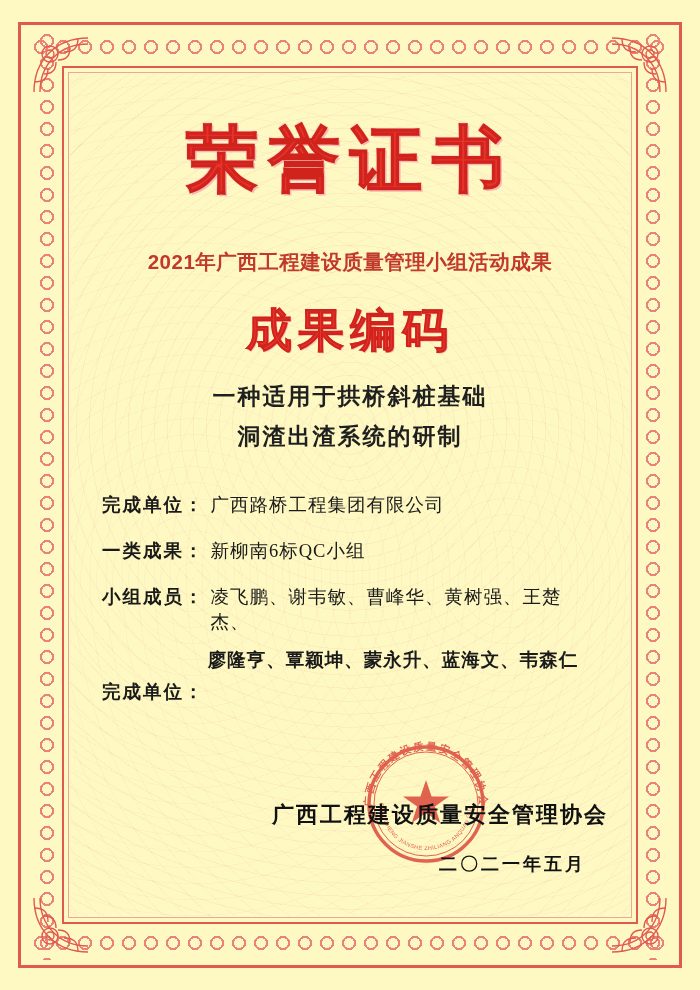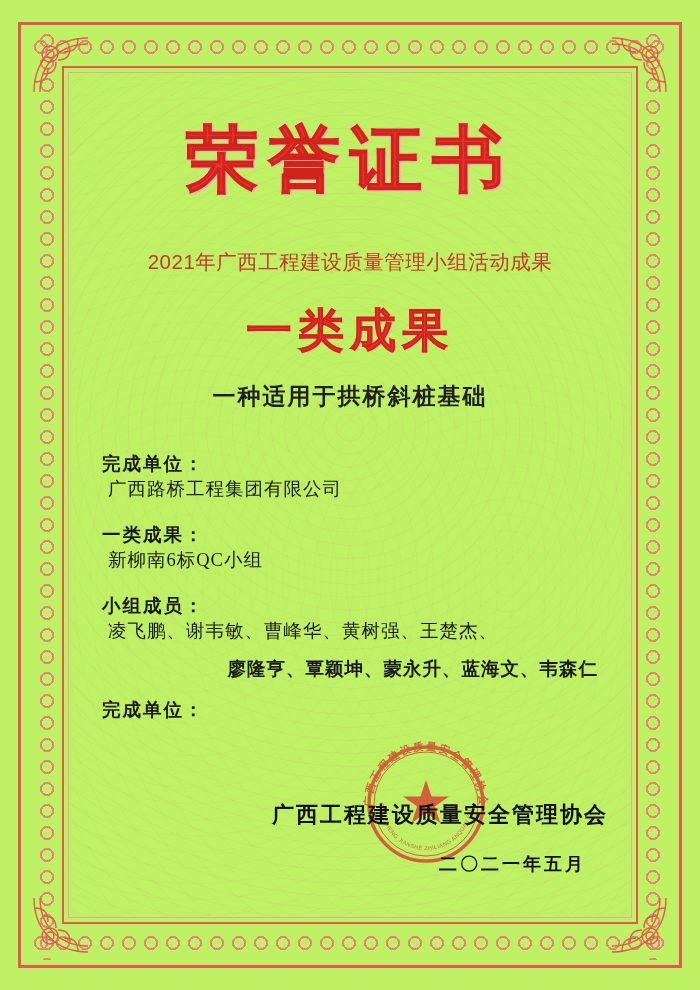--- a/index.html
+++ b/index.html
@@ -11,21 +11,21 @@
     width: 700px;
     height: 990px;
     font-family: "Liberation Serif", serif;
     overflow: hidden;
   }
 
   .certificate {
     position: relative;
     width: 700px;
     height: 990px;
-    background: #bef264;
+    background: #fef9c3;
     box-sizing: border-box;
   }
 
   
   .border-outer {
     position: absolute;
     left: 18px;
     top: 22px;
     right: 18px;
     bottom: 22px;
@@ -113,21 +113,21 @@
       0 0 2px rgba(232,51,43,0.5);
     -webkit-text-stroke: 1px #d0231c;
     line-height: 1;
     white-space: nowrap;
   }
 
   .subtitle {
     margin-top: 52px;
     font-family: "Liberation Sans", sans-serif;
     font-size: 20.5px;
-    font-weight: normal;
+    font-weight: bold;
     color: #c0392b;
     letter-spacing: 0.5px;
     white-space: nowrap;
     text-align: right;
   }
 
   .grade {
     margin-top: 24px;
     font-family: "Liberation Serif", serif;
     font-size: 46px;
@@ -156,41 +156,40 @@
     padding: 0 22px;
     box-sizing: border-box;
     color: #1a1a1a;
     font-size: 18.5px;
     letter-spacing: 1px;
   }
   .field-row {
     display: flex;
     align-items: flex-start;
     margin-bottom: 21px;
-    flex-direction: column;
   }
   .field-label {
     flex: 0 0 auto;
     font-weight: bold;
     letter-spacing: 2px;
     white-space: nowrap;
   }
   .field-value {
     flex: 1 1 auto;
     font-weight: normal;
     letter-spacing: 1px;
     padding-left: 6px;
   }
   .field-value-2nd {
     margin-top: -8px;
-    margin-bottom: 16px;
+    margin-bottom: 7px;
     padding-left: 86px;
     font-weight: bold;
     letter-spacing: 1px;
-    text-align: right;
+    text-align: center;
   }
   .code-value {
     font-family: "Liberation Serif", serif;
     letter-spacing: 1.5px;
   }
 
   
   .seal {
     position: absolute;
     left: 352px;
@@ -286,24 +285,25 @@
       <path d="M48 4 C48 14 44 18 34 18"></path>
     </svg>
   </div>
 
   <div class="content">
 
     <div class="title">荣誉证书</div>
 
     <div class="subtitle">2021年广西工程建设质量管理小组活动成果</div>
 
-    <div class="grade">一类成果</div>
+    <div class="grade">成果编码</div>
 
     <div class="project-title">
       <span class="line1">一种适用于拱桥斜桩基础</span>
+      <span class="line2">洞渣出渣系统的研制</span>
     </div>
 
     <div class="fields">
 
       <div class="field-row">
         <span class="field-label">完成单位：</span>
         <span class="field-value">广西路桥工程集团有限公司</span>
       </div>
 
       <div class="field-row">

